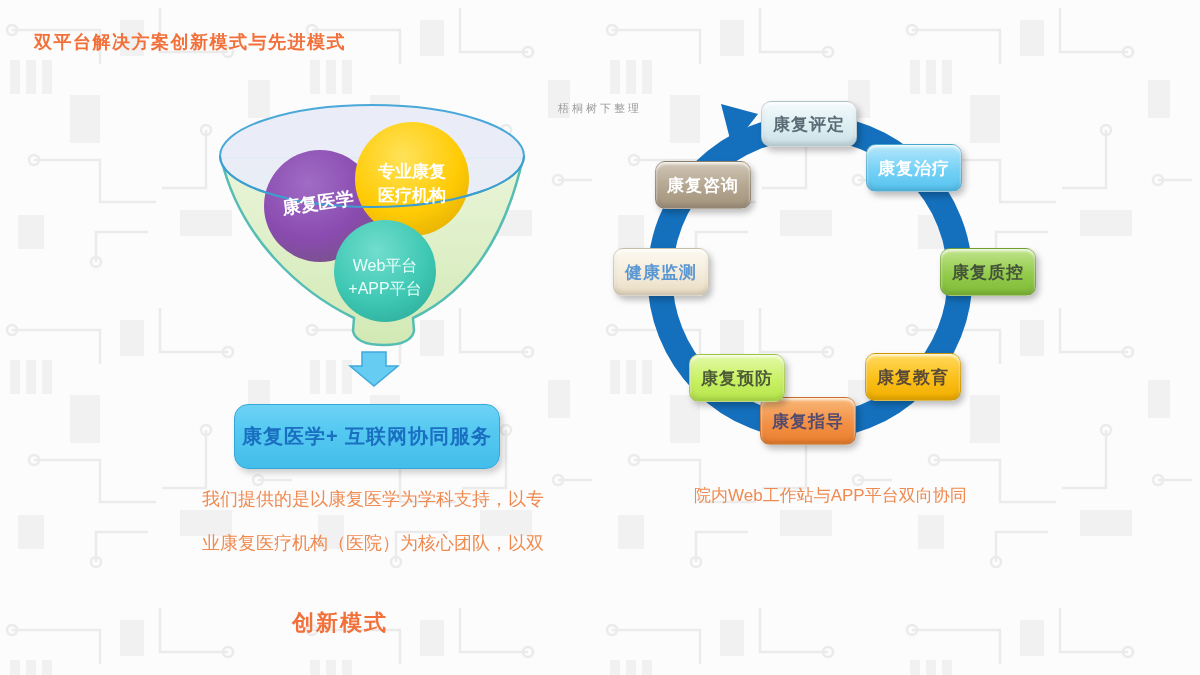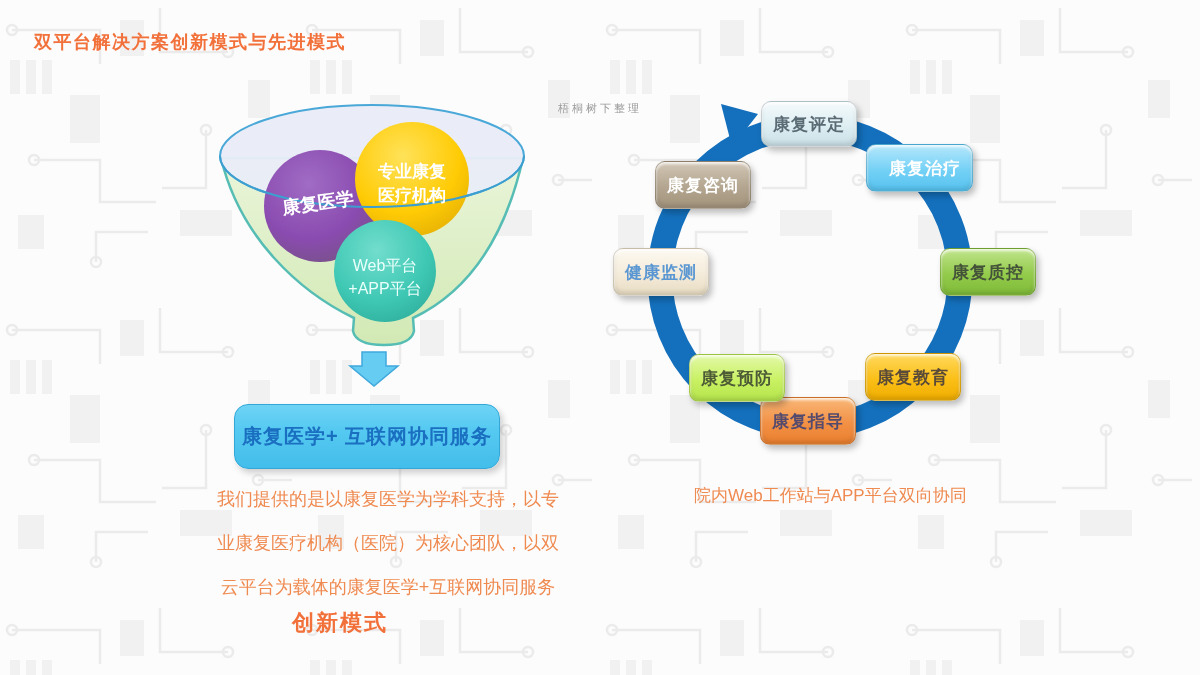--- a/index.html
+++ b/index.html
@@ -27,41 +27,41 @@
     left:234px;top:404px;width:264px;height:63px;
     background:linear-gradient(180deg,#6ed3f5 0%,#55c9f1 40%,#43bdea 100%);
     border:1px solid #33a7d8;border-radius:14px;
     box-shadow:3px 4px 6px rgba(0,0,0,.18);
     display:flex;align-items:center;justify-content:center;
     font-size:20px;font-weight:bold;color:#1a6fc0;letter-spacing:1px;
   }
 
   
   .caption{color:#EF8A50;font-size:18px;}
-  .caption-left{left:202px;top:477px;width:372px;text-align:center;}
+  .caption-left{left:202px;top:477px;width:372px;}
   .caption-left .cap-line{height:44px;line-height:44px;white-space:nowrap;}
   .caption-right{left:694px;top:482px;width:300px;}
   .caption-right .cap-line{height:28px;line-height:28px;font-size:17px;white-space:nowrap;}
 
   .mode-label{
     font-size:22px;font-weight:bold;color:#F2703A;letter-spacing:2px;
   }
   .mode-left{left:250px;top:608px;width:180px;text-align:center;}
   .mode-right{left:748px;top:608px;width:180px;text-align:center;}
 
   
   .cbox{
     width:94px;height:46px;border-radius:10px;
     display:flex;align-items:center;justify-content:center;
     font-size:17px;font-weight:bold;letter-spacing:1px;
     border:1px solid rgba(0,0,0,.14);
     box-shadow:3px 4px 6px rgba(0,0,0,.25), inset 0 2px 3px rgba(255,255,255,.85), inset 0 -3px 4px rgba(0,0,0,.12);
   }
   .cbox-assess {left:761px;top:101px;height:44px;background:linear-gradient(180deg,#f4fafc 0%,#ddeef2 55%,#c9dfe6 100%);color:#5a6b74;}
-  .cbox-treat  {left:866px;top:144px;background:linear-gradient(180deg,#b5e7fb 0%,#74d1f6 55%,#55c2ef 100%);color:#ffffff;padding-left:11px;}
+  .cbox-treat  {left:866px;top:144px;background:linear-gradient(180deg,#b5e7fb 0%,#74d1f6 55%,#55c2ef 100%);color:#ffffff;}
   .cbox-qc     {left:940px;top:248px;background:linear-gradient(180deg,#c0e48c 0%,#93cb4b 55%,#7fba38 100%);color:#44523a;}
   .cbox-edu    {left:865px;top:353px;background:linear-gradient(180deg,#ffd95e 0%,#fbbf17 55%,#f0ad00 100%);color:#5a4a38;}
   .cbox-guide  {left:760px;top:397px;background:linear-gradient(180deg,#f9b878 0%,#f29045 55%,#ea7f2e 100%);color:#534a6e;}
   .cbox-prevent{left:656px;top:354px;background:linear-gradient(180deg,#e2f9a8 0%,#c9f163 55%,#b4e44b 100%);color:#4d5c36;margin-left:33px;}
   .cbox-monitor{left:613px;top:248px;background:linear-gradient(180deg,#fdf9f0 0%,#f4ebda 55%,#e8dcc2 100%);color:#5a97d2;}
   .cbox-consult{left:655px;top:142px;background:linear-gradient(180deg,#d2c7b6 0%,#b3a58f 55%,#a2937c 100%);color:#ffffff;margin-top:19px;}
 </style>
 </head>
 <body>
 
@@ -147,21 +147,20 @@
     <polygon points="362,352 386,352 386,366 398,366 374,386 350,366 362,366" fill="#66ccf2" stroke="#3fa8dc" stroke-width="1.5"></polygon>
   </svg>
 
   <div class="abs result-box">
     <span>康复医学+ 互联网协同服务</span>
   </div>
 
   <div class="abs caption caption-left">
     <div class="cap-line">我们提供的是以康复医学为学科支持，以专</div>
     <div class="cap-line">业康复医疗机构（医院）为核心团队，以双</div>
-    <div class="cap-line">云平台为载体的康复医学+互联网协同服务</div>
   </div>
 
   <div class="abs mode-label mode-left">创新模式</div>
 
   <svg class="abs" style="left:620px;top:95px;" width="390" height="375" viewBox="620 95 390 375">
     <circle cx="810" cy="277" r="150" fill="none" stroke="#1470bc" stroke-width="25"></circle>
     <polygon points="758,114 721,104 732,147" fill="#1470bc"></polygon>
   </svg>
 
   <div class="abs cbox cbox-assess">

